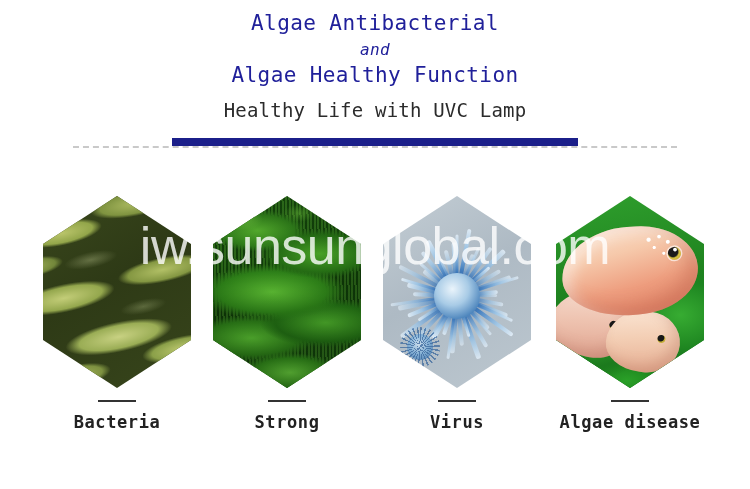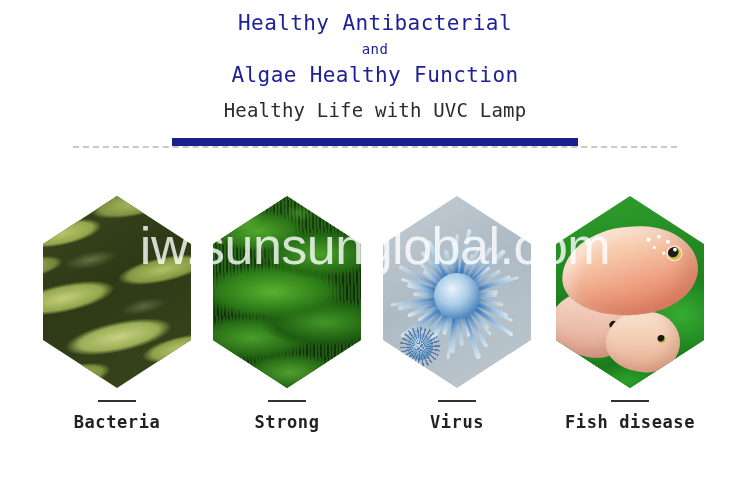--- a/index.html
+++ b/index.html
@@ -36,22 +36,23 @@
   }
   .title-line {
     color: #20209a;
     font-family: "DejaVu Sans Mono", "Liberation Mono", monospace;
     font-size: 21px;
     line-height: 27px;
     letter-spacing: 0.4px;
     white-space: nowrap;
   }
   .title-line.small {
-    font-size: 14px;
+    font-size: 16px;
     line-height: 25px;
+    font-style: italic;
   }
   .subtitle {
     margin-top: 11px;
     color: #2b2b2b;
     font-family: "DejaVu Sans Mono", "Liberation Mono", monospace;
     font-size: 19px;
     line-height: 20px;
     letter-spacing: 0.2px;
     white-space: nowrap;
   }
@@ -360,21 +361,21 @@
     font-weight: 400;
   }
 </style>
 </head>
 <body>
 
 <div id="page">
 
   <div class="header">
     <div class="title-block">
-      <div class="title-line">Healthy Antibacterial</div>
+      <div class="title-line">Algae Antibacterial</div>
       <div class="title-line small">and</div>
       <div class="title-line">Algae Healthy Function</div>
     </div>
     <div class="subtitle">Healthy Life with UVC Lamp</div>
   </div>
 
   <div class="divider-wrap">
     <div class="divider-dashed"></div>
     <div class="divider-bar"></div>
   </div>
@@ -477,18 +478,18 @@
       <div class="label-text">Strong</div>
     </div>
 
     <div class="label-cell c2">
       <div class="label-rule"></div>
       <div class="label-text">Virus</div>
     </div>
 
     <div class="label-cell c3">
       <div class="label-rule"></div>
-      <div class="label-text">Fish disease</div>
+      <div class="label-text">Algae disease</div>
     </div>
 
   </div>
 
 </div>
 
 </body></html>

